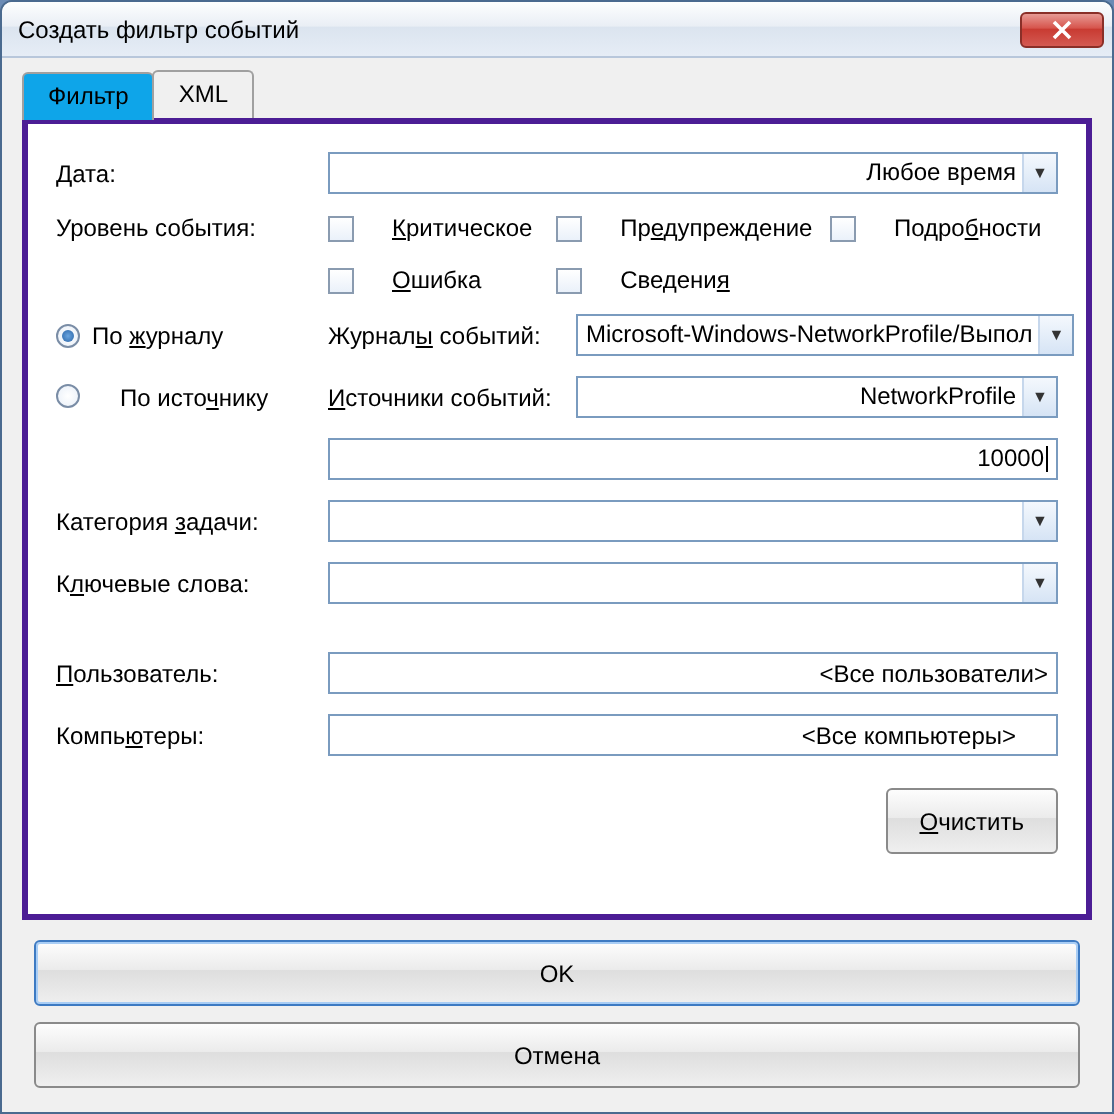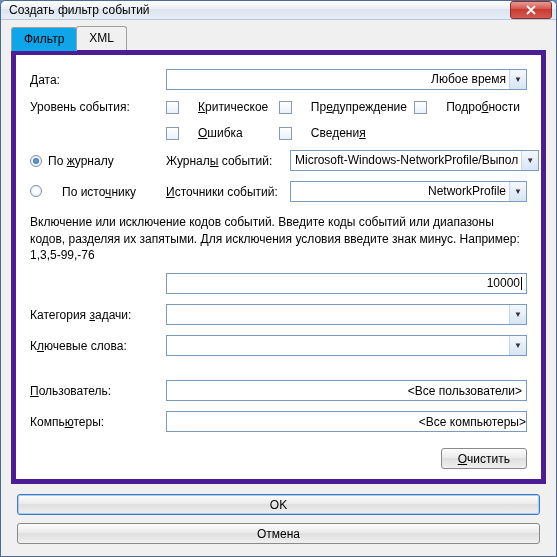--- a/index.html
+++ b/index.html
@@ -64,21 +64,21 @@
   }
   .tab.active {
     background: #0ea5e9;
     position: relative;
     top: 1px;
     padding-bottom: 5px;
   }
   .panel {
     flex: 1;
     background: #fff;
-    border: 5px solid #4c1d95;
+    border: 3px solid #4c1d95;
     padding: 14px 14px 10px 14px;
     position: relative;
     top: 0px;
     display: flex;
     flex-direction: column;
     gap: 10px;
   }
   .row {
     display: flex;
     align-items: center;
@@ -137,21 +137,21 @@
   .radio.sel::after {
     content:""; width:6px;height:6px;border-radius:50%;
     background: radial-gradient(#6aa5e0,#2a64a6);
   }
   .help {
     color: #000;
     line-height: 1.35;
     margin-top: 2px;
   }
   .btn {
-    height: 21px;
+    height: 33px;
     padding: 0 16px;
     border: 1px solid #8a8a8a;
     border-radius: 3px;
     background: linear-gradient(#fdfdfd,#ebebeb 45%, #dedede 46%, #efefef);
     font: inherit;
     cursor: pointer;
   }
   .btn.primary {
     border: 1px solid #3d7ac2;
     box-shadow: 0 0 0 1px #a8cdf5 inset;
@@ -243,21 +243,20 @@
           <span class="radio"></span>
           <span><span>По исто</span><span class="underline">ч</span><span>нику</span></span>
         </span>
         <span class="lbl2"><span class="underline">И</span><span>сточники событий:</span></span>
         <div class="combo-wrap">
           <div class="combo">NetworkProfile</div>
           <div class="arrow">▼</div>
         </div>
       </div>
 
-      <div class="help">Включение или исключение кодов событий. Введите коды событий или диапазоны кодов, разделяя их запятыми. Для исключения условия введите знак минус. Например: 1,3,5-99,-76</div>
 
       <div class="row">
         <span class="lbl"></span>
         <div class="combo-wrap">
           <div class="textin has-cursor" style="padding-right:4px;"><span>10000</span><span class="cursor-line"></span></div>
         </div>
       </div>
 
       <div class="row">
         <span class="lbl"><span>Категория </span><span class="underline">з</span><span>адачи:</span></span>
@@ -277,21 +276,21 @@
 
       <div class="spacer4"></div>
 
       <div class="row">
         <span class="lbl"><span class="underline">П</span><span>ользователь:</span></span>
         <input class="textin" style="padding-right: 4px;" value="&lt;Все пользователи&gt;">
       </div>
 
       <div class="row">
         <span class="lbl"><span>Компь</span><span class="underline">ю</span><span>теры:</span></span>
-        <input class="textin" style="padding-right: 0;" value="&lt;Все компьютеры&gt;">
+        <input class="textin" style="padding-right: 20px;" value="&lt;Все компьютеры&gt;">
       </div>
 
       <div class="btnrow-right" style="margin-top:6px;">
         <button class="btn"><span class="underline">О</span><span>чистить</span></button>
       </div>
 
     </div>
 
     <div class="footer">
       <button class="btn primary" style="min-width:80px;">OK</button>

